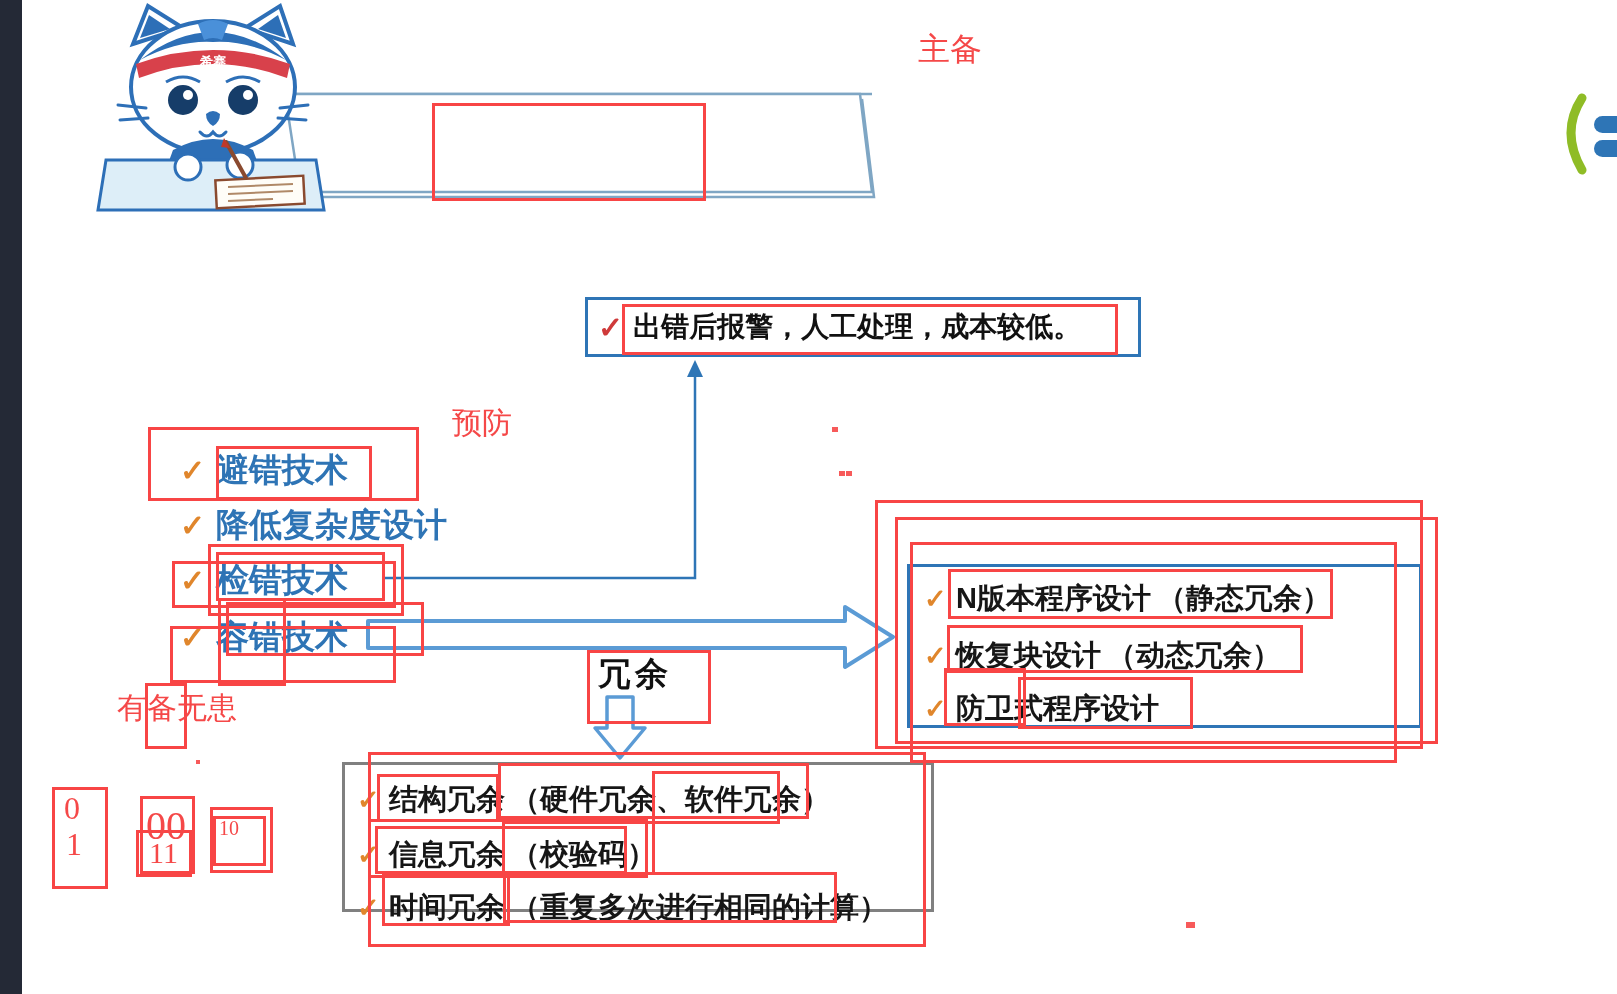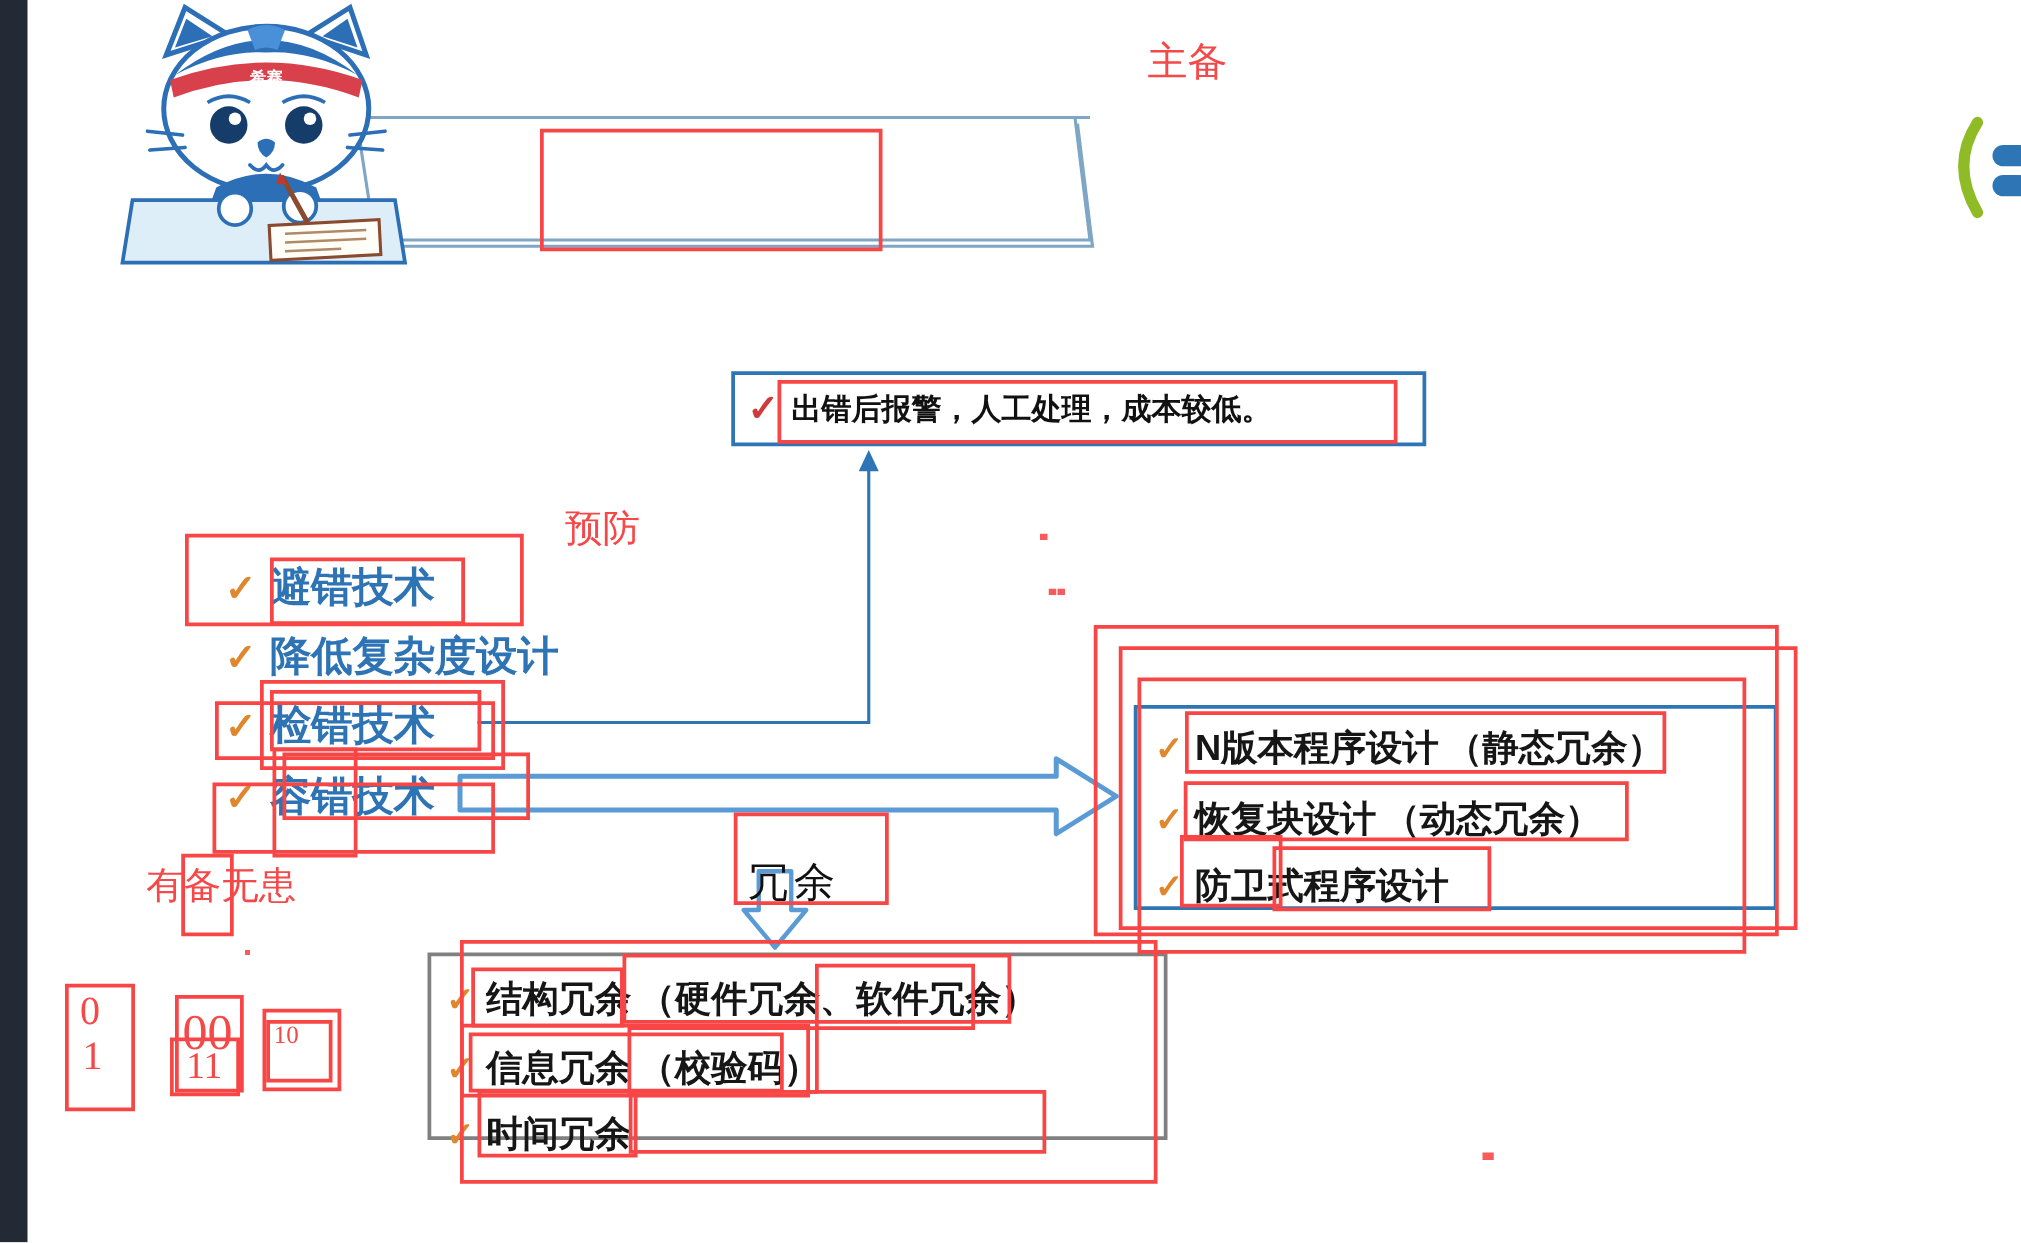--- a/index.html
+++ b/index.html
@@ -8,34 +8,34 @@
   .abs{position:absolute;}
   
   #sidebar{left:0;top:0;width:22px;height:994px;background:#242936;}
   
   #title-text{left:452px;top:106px;width:270px;font-size:48px;font-weight:bold;
               color:#2b6fad;letter-spacing:3px;white-space:nowrap;}
   
   #alert-box{left:585px;top:297px;width:550px;height:54px;border:3px solid #2e75b6;
              background:#fff;display:flex;align-items:center;}
   #alert-box .chk{color:#cf3a3a;font-size:30px;font-weight:bold;margin:0 10px 0 10px;}
-  #alert-box .txt{font-size:24px;font-weight:bold;color:#111;white-space:nowrap;}
+  #alert-box .txt{font-size:28px;font-weight:bold;color:#111;white-space:nowrap;}
   
   .lrow{display:flex;align-items:center;white-space:nowrap;}
   .lrow .chk{color:#e0862c;font-size:30px;font-weight:bold;width:36px;}
   .lrow .lbl{color:#2e74b5;font-size:33px;font-weight:bold;}
   
   #right-box{left:907px;top:564px;width:509px;height:158px;border:3px solid #2e75b6;background:#fff;}
   #bottom-box{left:342px;top:762px;width:586px;height:144px;border:3px solid #808080;background:#fff;}
   .brow{position:absolute;display:flex;align-items:center;white-space:nowrap;}
   .brow .chk{color:#e0862c;font-size:27px;font-weight:bold;width:32px;}
   .brow .lbl,.brow .note{color:#161616;font-size:29px;font-weight:600;}
   .brow .note{margin-left:6px;}
   
-  #redundancy-label{left:598px;top:652px;font-size:33px;font-weight:400;color:#111;letter-spacing:4px;margin-top:32px;}
+  #redundancy-label{left:598px;top:652px;font-size:33px;font-weight:700;color:#111;letter-spacing:4px;}
   
   #ann-layer{left:0;top:0;width:1617px;height:994px;pointer-events:none;z-index:30;}
   .ann-box{position:absolute;border:3px solid #f84545;}
   .ann-dot{position:absolute;background:#f75a5a;}
   .ann-text{position:absolute;color:#f54848;font-family:"Liberation Serif",serif;white-space:nowrap;text-align:center;}
   svg{display:block;}
   #arrow-layer{left:0;top:0;z-index:5;}
   #mascot{left:88px;top:2px;z-index:4;}
   #banner{left:270px;top:75px;z-index:1;}
   #corner-logo{left:1552px;top:92px;}
@@ -156,20 +156,21 @@
       <span class="note">（硬件冗余、软件冗余）</span>
     </div>
     <div class="brow" style="left:12px;top:70px;">
       <span class="chk">✓</span>
       <span class="lbl">信息冗余</span>
       <span class="note">（校验码）</span>
     </div>
     <div class="brow" style="left:12px;top:123px;">
       <span class="chk">✓</span>
       <span class="lbl">时间冗余</span>
+      <span class="note">（重复多次进行相同的计算）</span>
     </div>
   </div>
 
   <svg id="arrow-layer" class="abs" width="1617" height="994" viewBox="0 0 1617 994">
 
     <polyline points="382,578 695,578 695,372" fill="none" stroke="#2e75b6" stroke-width="2.5"></polyline>
     <polygon points="695,360 687,377 703,377" fill="#2e75b6"></polygon>
 
     <path d="M368,621 H845 V607 L893,637 L845,667 V648 H368 Z" fill="#ffffff" stroke="#5b9bd5" stroke-width="4" stroke-linejoin="round"></path>
 

